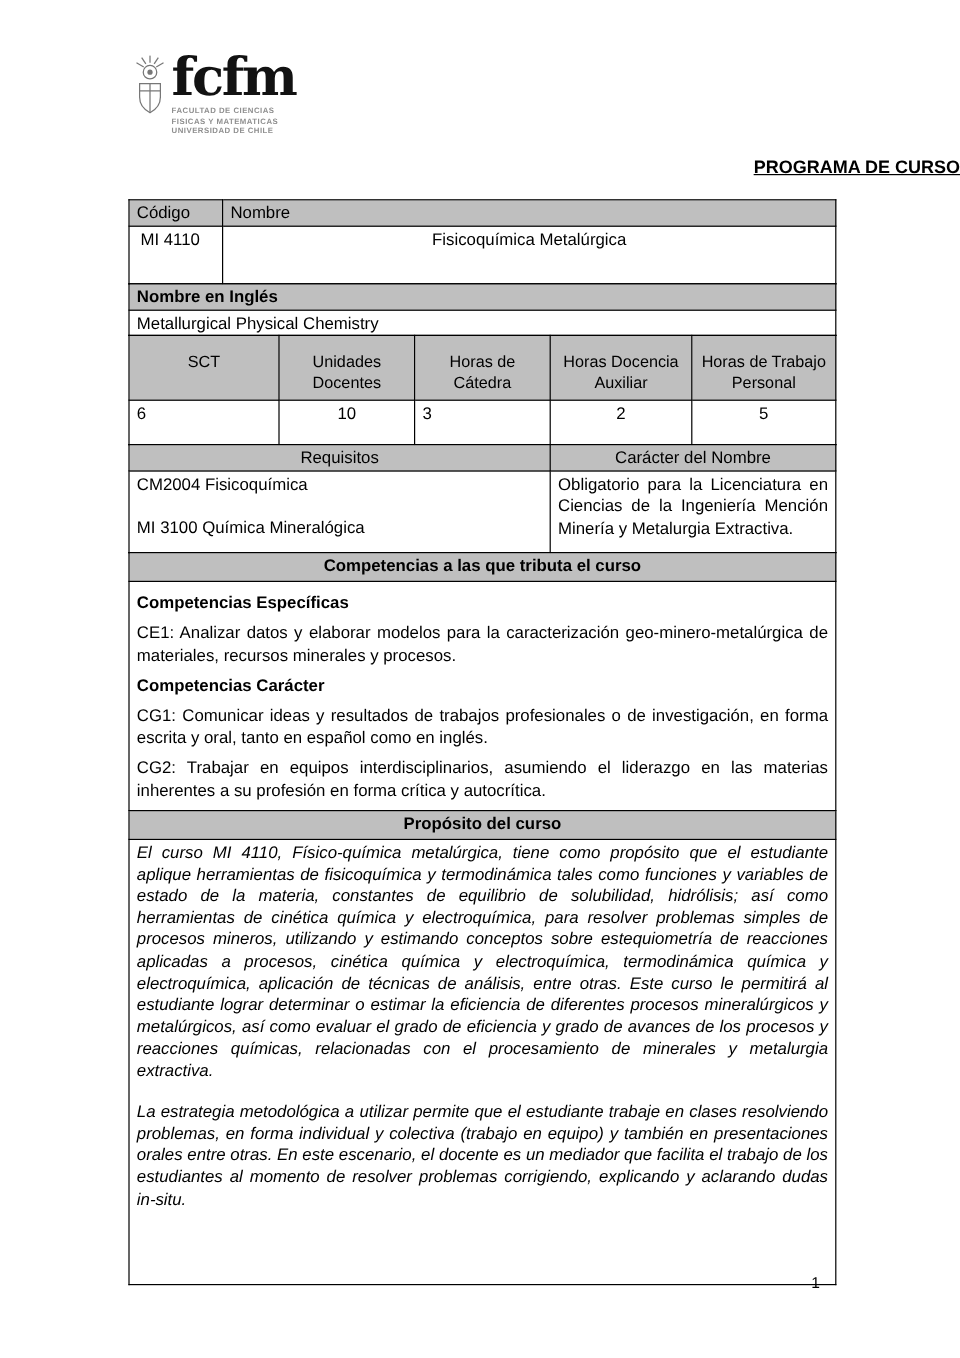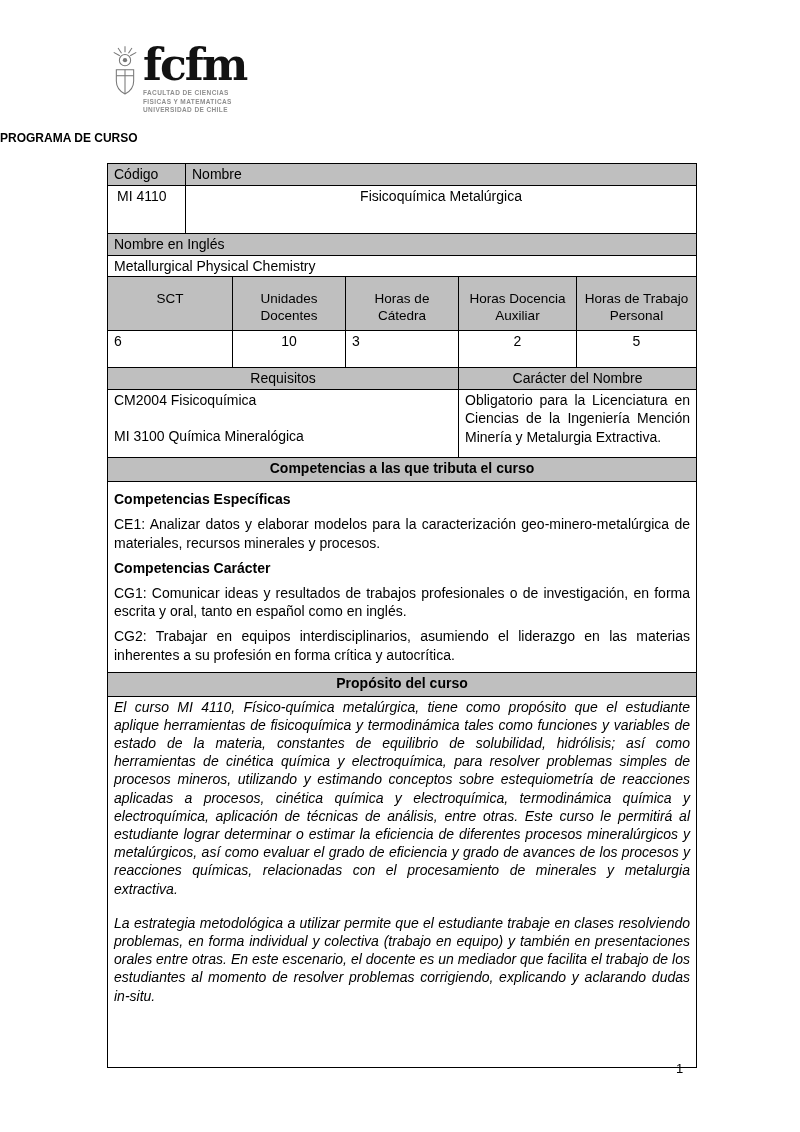--- a/index.html
+++ b/index.html
@@ -8,21 +8,21 @@
 
   
   .logo-block{position:absolute;top:44px;left:112px;display:flex;align-items:flex-start;gap:5px;}
   .crest{display:block;margin-top:2px;}
   .logotype{font-family:"DejaVu Serif",serif;font-weight:bold;font-size:44px;line-height:0.95;
             letter-spacing:-2px;color:#121212;}
   .logo-caption{font-size:6.5px;letter-spacing:0.4px;color:#8f8f8f;line-height:1.35;
                 margin-top:3px;font-weight:bold;}
 
   
-  .doc-title{margin:0;padding-top:131px;text-align:left;font-size:12px;font-weight:bold;}
+  .doc-title{margin:0;padding-top:131px;text-align:right;font-size:15px;font-weight:bold;text-decoration:underline;}
 
   
   .doc-table{border-collapse:collapse;table-layout:fixed;width:589px;margin-left:107px;}
   .mt{margin-top:-1px;}
   .t-first{margin-top:18px;}
   .doc-table td{border:1px solid #000;font-size:14px;padding:1px 6px;vertical-align:top;line-height:1.3;}
   td.hdr{background:#bfbfbf;}
   .center{text-align:center;}
   .mid{vertical-align:middle;}
   .bold{font-weight:bold;}
@@ -97,21 +97,21 @@
       </tr>
     </tbody>
   </table>
 
   <table class="doc-table mt">
     <colgroup>
         <col style="width:589px">
       </colgroup>
     <tbody>
       <tr>
-        <td class="hdr h19" style="background: rgb(191, 191, 191);">Nombre en Inglés</td>
+        <td class="hdr h19" style="background: rgb(191, 191, 191); font-weight: bold;">Nombre en Inglés</td>
       </tr>
       <tr>
         <td class="h18">Metallurgical Physical Chemistry</td>
       </tr>
     </tbody>
   </table>
 
   <table class="doc-table mt">
     <colgroup>
       <col style="width:125px">

